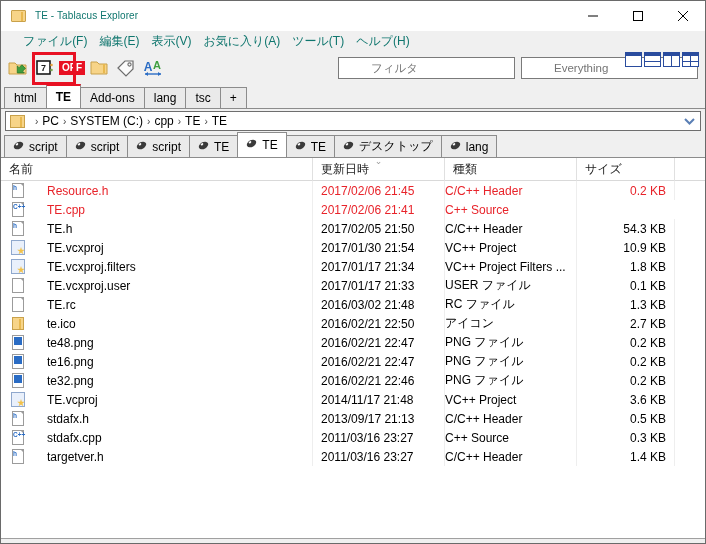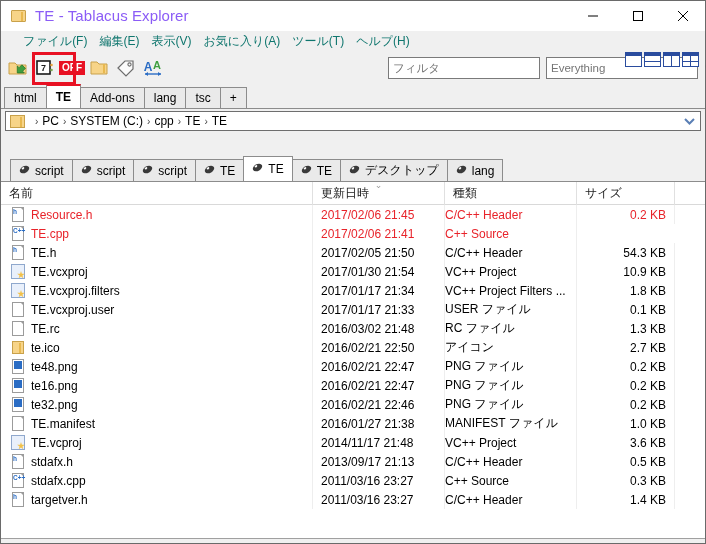--- a/index.html
+++ b/index.html
@@ -33,21 +33,21 @@
     width: 15px; height: 12px;
     background: #f7d488;
     border: 1px solid #c9a14a;
     border-radius: 1px;
   }
   .folder-glyph:after {
     content: ""; position: absolute; right: 2px; top: 1px;
     width: 2px; height: 9px; background: #e8b84f;
   }
   .title-text {
-    font-size: 15px; color: #8b5cf6; letter-spacing: 0.1px;
+    font-size: 10px; color: #0f766e; letter-spacing: 0.1px;
   }
   .title-spacer { flex: 1; }
   .win-btns { display: flex; height: 30px; }
   .win-btn {
     width: 45px; height: 30px;
     display: flex; align-items: center; justify-content: center;
     font-size: 12px; color: #000; background: #ffffff;
     font-family: "DejaVu Sans", sans-serif;
   }
   .win-btn svg { display: block; }
@@ -86,24 +86,25 @@
   .highlight-box {
     position: absolute;
     left: 31px; top: 1px; width: 44px; height: 33px;
     border: 3px solid #e81123;
     pointer-events: none;
     z-index: 30;
   }
   .tb-spacer { flex: 1; }
   .search-wrap { display: flex; align-items: center; padding-right: 7px; }
   .srch {
-    height: 22px; width: 152px;
+    height: 22px; width: 177px;
     border: 1px solid #7a7a7a; background: #ffffff;
     display: flex; align-items: center;
     margin-left: 6px;
+    padding-left: 28px;
   }
   .srch input {
     border: 0; outline: 0; flex: 1; height: 18px;
     font-size: 11.5px; color: #3d3d3d; padding-left: 4px;
     font-family: "Liberation Sans", sans-serif;
     background: transparent;
   }
   .srch .ic { width: 20px; display: flex; align-items: center; justify-content: center; }
 
   
@@ -169,23 +170,22 @@
   .crumb .sep { margin: 0 4px; color: #444; font-size: 10px; }
   .crumb .seg { white-space: nowrap; }
   .crumb .cspacer { flex: 1; }
   .crumb .chev { margin-right: 5px; }
 
   
   .subtabs {
     height: 25px; min-height: 25px;
     background: #f0f0f0;
     display: flex; align-items: flex-end;
-    padding-left: 9px;
+    padding-left: 3px;
     border-bottom: 1px solid #8c8c8c;
-    margin-top: 24px;
   }
   .stab {
     height: 22px; padding: 0 8px;
     display: flex; align-items: center; gap: 5px;
     font-size: 12px; color: #000;
     background: #eaeaea;
     border: 1px solid #8c8c8c; border-bottom: none;
     margin-right: -1px;
     white-space: nowrap;
   }
@@ -221,21 +221,21 @@
   .c-type { width: 132px; }
   .c-size { width: 98px; }
   .c-tail { flex: 1; border-left: 1px solid #e0e0e0; height: 23px; }
 
   .rows { flex: 1; overflow: hidden; }
   .row {
     height: 19px; display: flex; align-items: center;
     font-size: 12px; color: #000;
   }
   .row .cell { height: 19px; display: flex; align-items: center; }
-  .cell.name { width: 311px; padding-left: 10px; gap: 6px; }
+  .cell.name { width: 311px; padding-left: 10px; gap: 22px; }
   .cell.date { width: 132px; padding-left: 8px; border-left: 1px solid #eeeeee; }
   .cell.type { width: 132px; padding-left: 0; border-left: 1px solid #eeeeee; }
   .cell.size { width: 98px; padding-right: 8px; justify-content: flex-end; border-left: 1px solid #eeeeee; }
   .cell.tail { flex: 1; border-left: 1px solid #eeeeee; height: 19px; }
   .row.red { color: #e8232a; }
 
   .fileicon { width: 14px; height: 15px; flex: none; position: relative; }
   .doc-base {
     position: absolute; left: 1px; top: 0;
     width: 12px; height: 15px; background: #ffffff;
@@ -738,39 +738,20 @@
             <span>PNG ファイル</span>
           </div>
           <div class="cell size">
             <span>0.2 KB</span>
           </div>
           <div class="cell tail"></div>
         </div>
         <div class="row">
           <div class="cell name">
             <span class="fileicon">
-              <span class="doc-base"></span>
-              <span class="doc-fold"></span>
-            </span>
-            <span>TE.manifest</span>
-          </div>
-          <div class="cell date">
-            <span>2016/01/27 21:38</span>
-          </div>
-          <div class="cell type">
-            <span>MANIFEST ファイル</span>
-          </div>
-          <div class="cell size">
-            <span>1.0 KB</span>
-          </div>
-          <div class="cell tail"></div>
-        </div>
-        <div class="row">
-          <div class="cell name">
-            <span class="fileicon">
               <span class="ico-proj"></span>
             </span>
             <span>TE.vcproj</span>
           </div>
           <div class="cell date">
             <span>2014/11/17 21:48</span>
           </div>
           <div class="cell type">
             <span>VC++ Project</span>
           </div>

